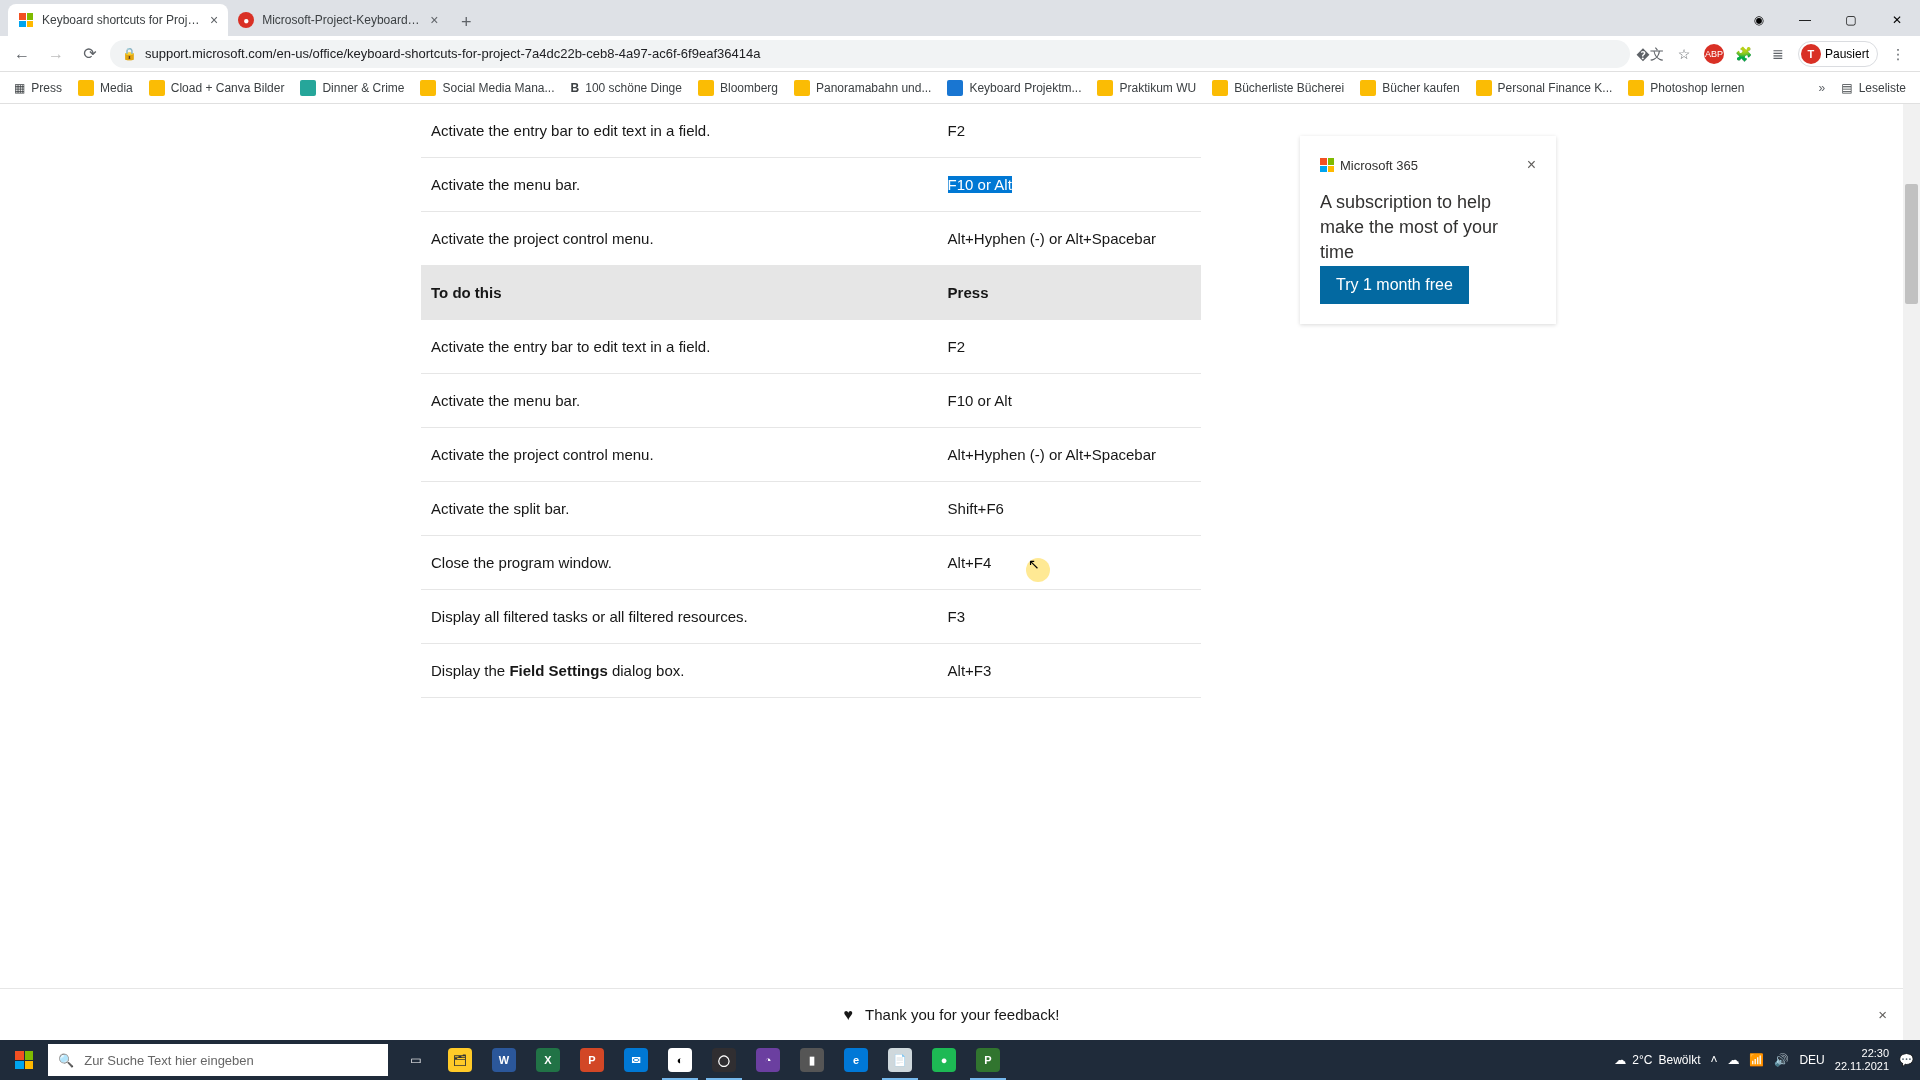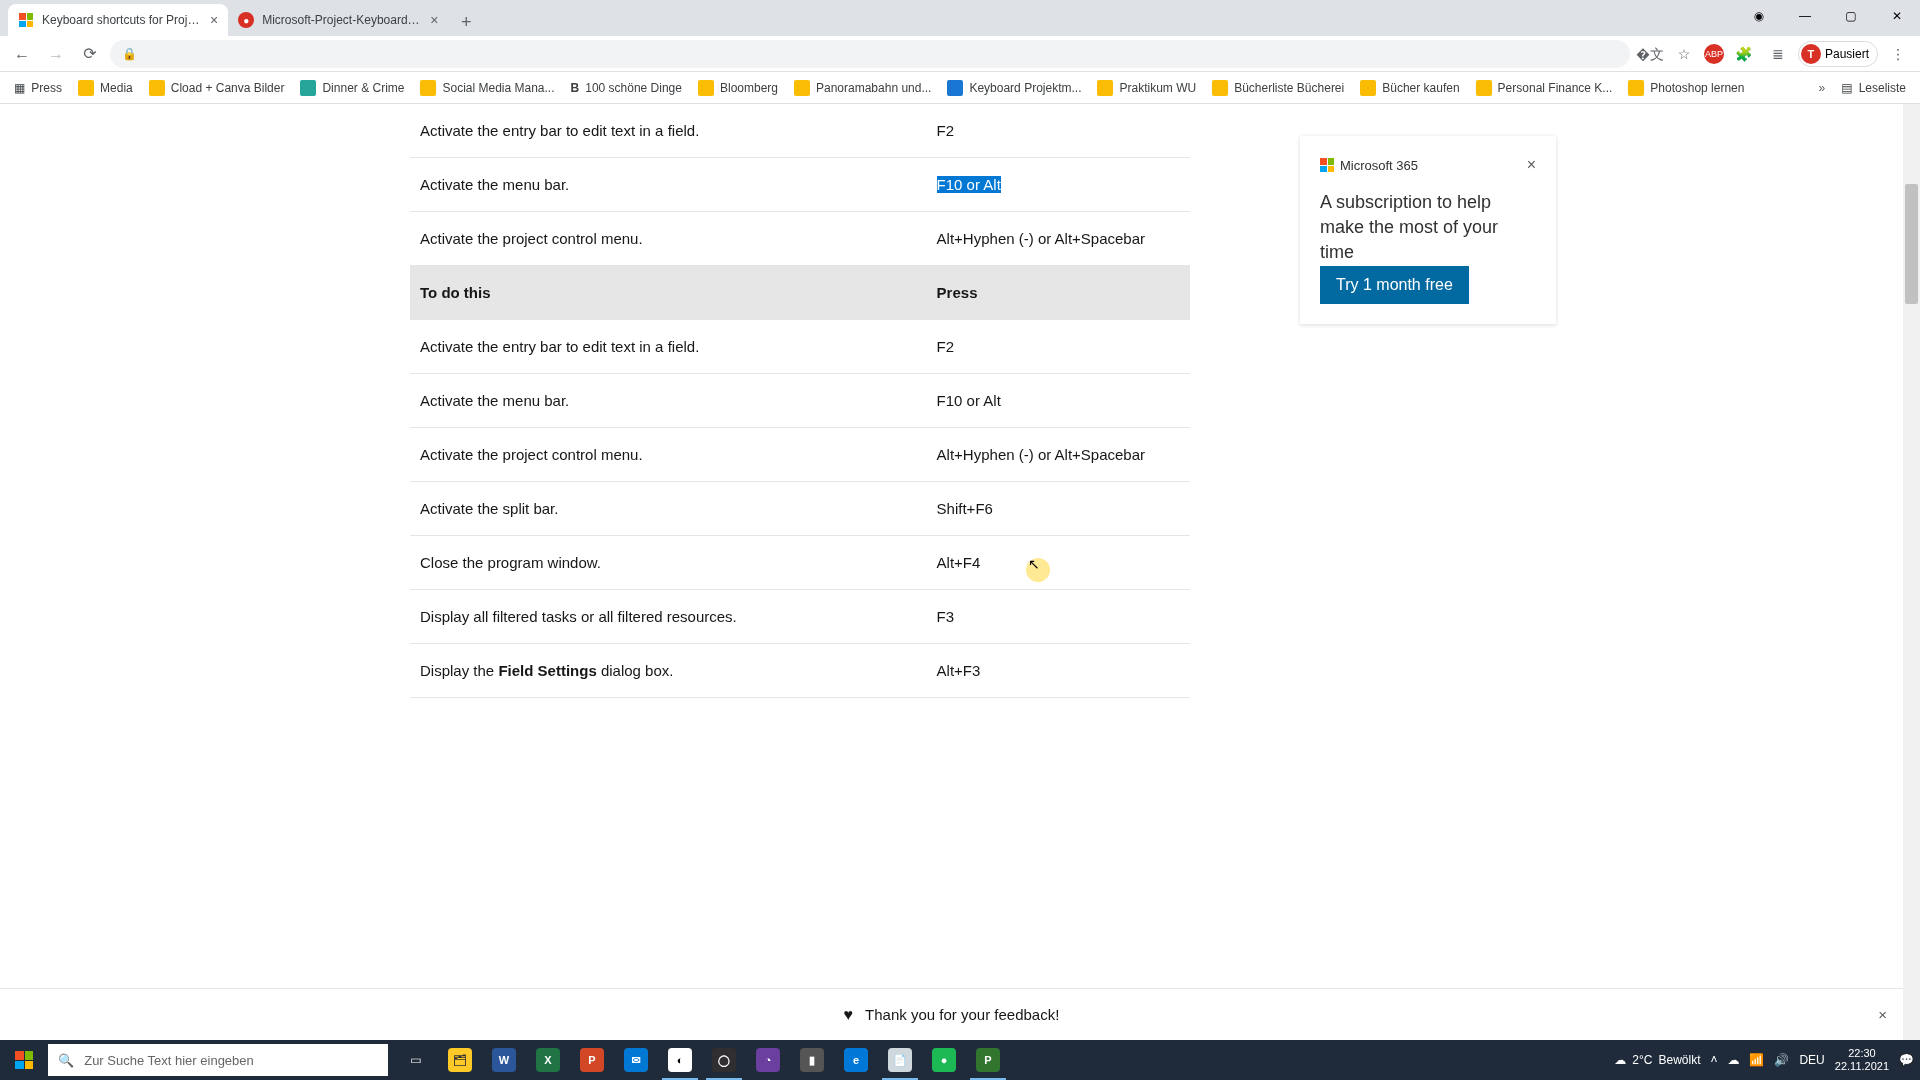--- a/index.html
+++ b/index.html
@@ -1,19 +1,19 @@
 <!DOCTYPE html>
 <html><head>
 <meta charset="utf-8">
 <style>
 * { margin: 0; padding: 0; box-sizing: border-box; font-family: "Segoe UI", Arial, sans-serif; }
 body { width: 1920px; height: 1080px; overflow: hidden; background: #fff; position: relative; }
 
 
-.titlebar { height: 36px; background: #dee1e6; display: flex; }
+.titlebar { height: 36px; background: #dee1e6; display: flex; align-items: flex-end; }
 .tabs { display: flex; height: 36px; align-items: flex-end; padding-left: 8px; }
 .tab { display: flex; align-items: center; height: 32px; padding: 0 10px; font-size: 12px; color: #3c4043; border-radius: 8px 8px 0 0; max-width: 240px; gap: 8px; position: relative; }
 .tab.active { background: #fff; }
 .tab .favicon { width: 16px; height: 16px; display: flex; align-items: center; justify-content: center; font-size: 10px; }
 .tab .tab-title { white-space: nowrap; overflow: hidden; text-overflow: ellipsis; max-width: 160px; }
 .tab .tab-close { font-size: 14px; color: #5f6368; cursor: pointer; }
 .newtab { width: 28px; height: 28px; display: flex; align-items: center; justify-content: center; color: #5f6368; font-size: 18px; margin-left: 4px; }
 .window-controls { margin-left: auto; display: flex; }
 .window-controls div { width: 46px; height: 32px; display: flex; align-items: center; justify-content: center; color: #000; font-size: 12px; }
 
@@ -30,21 +30,21 @@
 
 
 .bookbar { height: 32px; background: #fff; display: flex; align-items: center; padding: 0 8px; gap: 4px; border-bottom: 1px solid #e0e0e0; font-size: 12px; color: #3c4043; }
 .bookmark { display: flex; align-items: center; gap: 6px; padding: 4px 6px; border-radius: 4px; white-space: nowrap; }
 .bookmark .bicon { width: 16px; height: 16px; background: #fbbc04; border-radius: 2px; }
 .bookbar .spacer { flex: 1; }
 .bookbar .chev { padding: 0 6px; color: #5f6368; }
 
 
 .viewport { position: absolute; top: 104px; left: 0; right: 0; bottom: 40px; background: #fff; overflow: hidden; }
-.content { position: absolute; left: 0; right: 16px; top: 0; }
+.content { position: absolute; left: 0; right: 16px; top: 0; padding-left: 11px; }
 .scrollbar-stub { position: absolute; right: 0; top: 0; bottom: 0; width: 17px; background: #f1f1f1; }
 .scrollbar-stub .thumb { position: absolute; left: 2px; right: 2px; top: 80px; height: 120px; background: #c1c1c1; border-radius: 2px; }
 
 .article { width: 780px; margin-left: 410px; }
 .doc-table { width: 100%; border-collapse: collapse; font-size: 15px; color: #171717; }
 .doc-table td, .doc-table th { padding: 18px 10px; border-bottom: 1px solid #e6e6e6; text-align: left; vertical-align: top; }
 .doc-table th { background: #e6e6e6; font-weight: 600; color: #171717; }
 .doc-table .col-action { width: 510px; }
 .doc-table .col-press { width: 260px; }
 .sel { background: #0078d4; color: #fff; }
@@ -70,21 +70,21 @@
 .cursor-arrow { position: absolute; font-size: 14px; color: #000; }
 
 
 .taskbar { position: absolute; left: 0; right: 0; bottom: 0; height: 40px; background: #1f2b3a; display: flex; align-items: center; color: #fff; font-size: 12px; }
 .start { width: 48px; height: 40px; display: flex; align-items: center; justify-content: center; }
 .searchbox { width: 340px; height: 32px; background: #fff; color: #666; display: flex; align-items: center; padding: 0 10px; gap: 10px; font-size: 13px; }
 .task-icons { display: flex; align-items: center; height: 40px; margin-left: 6px; }
 .task-icons .ticon { width: 44px; height: 40px; display: flex; align-items: center; justify-content: center; position: relative; }
 .task-icons .ticon.active::after { content: ''; position: absolute; bottom: 0; left: 4px; right: 4px; height: 2px; background: #76b9ed; }
 .tray { margin-left: auto; display: flex; align-items: center; gap: 10px; padding-right: 6px; }
-.tray .clock { text-align: center; line-height: 1.2; font-size: 11px; }
+.tray .clock { text-align: right; line-height: 1.2; font-size: 11px; }
 .tray .weather { display: flex; align-items: center; gap: 6px; font-size: 12px; }
 .appicon { width: 24px; height: 24px; border-radius: 4px; display: flex; align-items: center; justify-content: center; font-size: 11px; font-weight: bold; color: #fff; }
 
 .bold { font-weight: 600; }
 </style>
 </head>
 <body>
 
 <div class="titlebar">
   <div class="tabs">
@@ -114,20 +114,21 @@
     <div>✕</div>
   </div>
 </div>
 
 <div class="addrbar">
   <div class="navbtn">←</div>
   <div class="navbtn disabled">→</div>
   <div class="navbtn">⟳</div>
   <div class="url-field">
     <span class="lock">🔒</span>
+    <span>support.microsoft.com/en-us/office/keyboard-shortcuts-for-project-7a4dc22b-ceb8-4a97-ac6f-6f9eaf36414a</span>
   </div>
   <div class="addr-right">
     <div class="addr-icon">�文</div>
     <div class="addr-icon">☆</div>
     <div class="addr-icon" style="background:#d93025;color:#fff;border-radius:50%;width:20px;height:20px;font-size:9px">ABP</div>
     <div class="addr-icon">🧩</div>
     <div class="addr-icon">≣</div>
     <div class="profile-badge">
       <span class="avatar">T</span>
       <span>Pausiert</span>

